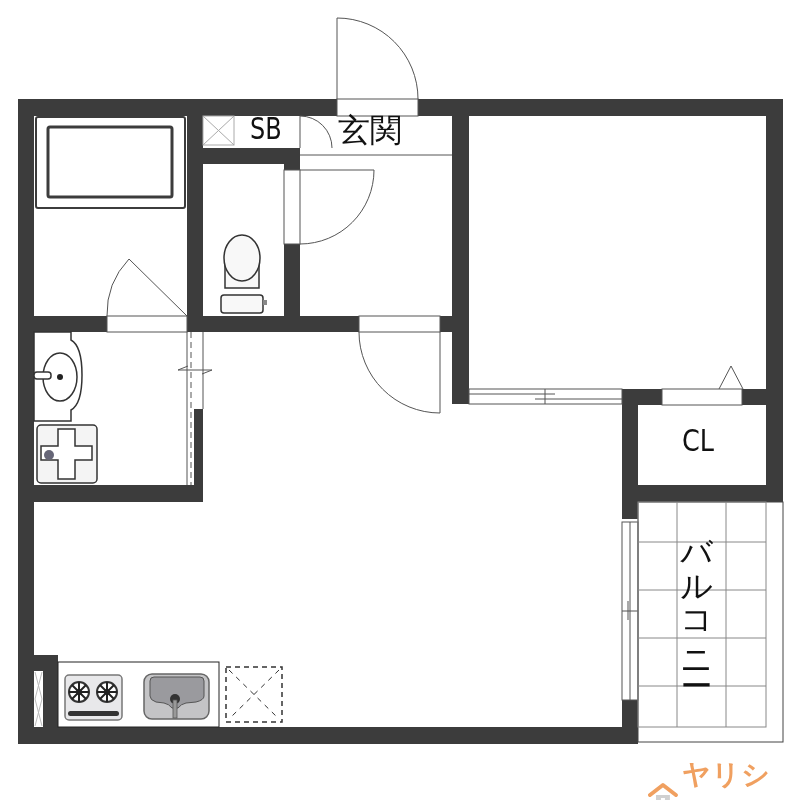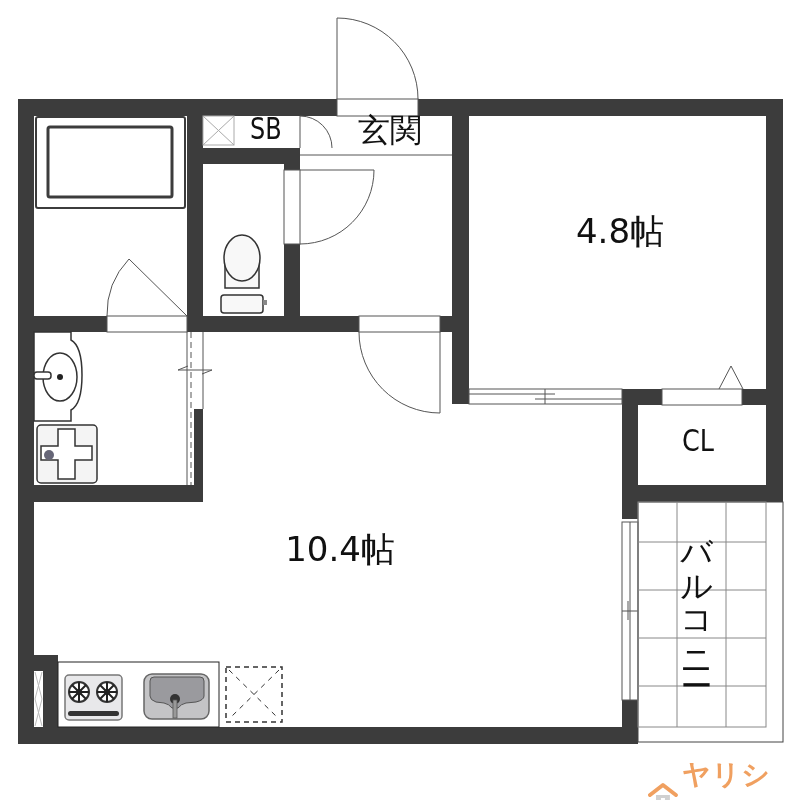--- a/index.html
+++ b/index.html
@@ -3,21 +3,21 @@
 <meta charset="utf-8">
 <style>
   html, body { margin: 0; padding: 0; background: #ffffff; }
   body { width: 800px; height: 800px; position: relative; overflow: hidden; font-family: "DejaVu Sans", sans-serif; }
   #plan { position: absolute; left: 0; top: 0; width: 800px; height: 800px; }
   .label { position: absolute; color: #111; text-align: center; white-space: nowrap; line-height: 1; }
   .room-youshitsu { left: 540px; top: 212px; width: 160px; font-size: 34px; }
   .room-youshitsu div { line-height: 38px; }
   .room-ldk { left: 250px; top: 530px; width: 180px; font-size: 34px; }
   .room-ldk div { line-height: 38px; }
-  .room-genkan { left: 358px; top: 114px; font-size: 32px; }
+  .room-genkan { left: 338px; top: 114px; font-size: 32px; }
   .room-sb { left: 250px; top: 114px; font-size: 30px; transform: scaleX(0.8); transform-origin: left top; }
   .room-cl { left: 682px; top: 426px; font-size: 30px; transform: scaleX(0.85); transform-origin: left top; }
   .room-balcony { left: 680px; top: 516px; width: 40px; font-size: 32px; line-height: 46px; writing-mode: vertical-rl; text-orientation: upright; letter-spacing: 2px; }
   .logo { position: absolute; left: 648px; top: 756px; font-size: 28px; font-weight: bold; color: #f0a060; letter-spacing: 1px; display: flex; align-items: center; }
   .logo-house { width: 30px; height: 26px; margin-right: 4px; }
 </style>
 </head>
 <body>
 
 <svg id="plan" viewBox="0 0 800 800" xmlns="http://www.w3.org/2000/svg">
@@ -193,25 +193,23 @@
     <rect x="173" y="700" width="4" height="18" fill="#999" stroke="#555" stroke-width="0.8"></rect>
   </g>
   <g stroke="#333" stroke-width="1.5" fill="none">
     <rect x="226" y="667" width="56" height="55" stroke-dasharray="5,4"></rect>
     <line x1="229" y1="670" x2="279" y2="719" stroke-dasharray="5,5" stroke-width="1"></line>
     <line x1="279" y1="670" x2="229" y2="719" stroke-dasharray="5,5" stroke-width="1"></line>
   </g>
 </svg>
 
 <div class="label room-youshitsu">
-  <div>4.8帖</div>
 </div>
 
 <div class="label room-ldk">
-  <div>10.4帖</div>
 </div>
 
 <div class="label room-genkan">玄関</div>
 <div class="label room-sb">SB</div>
 <div class="label room-cl">CL</div>
 <div class="label room-balcony">バルコニー</div>
 
 <div class="logo">
   <svg class="logo-house" viewBox="0 0 30 26">
     <path d="M2 14 L15 4 L28 14" fill="none" stroke="#f0a060" stroke-width="4" stroke-linecap="round" stroke-linejoin="round"></path>

